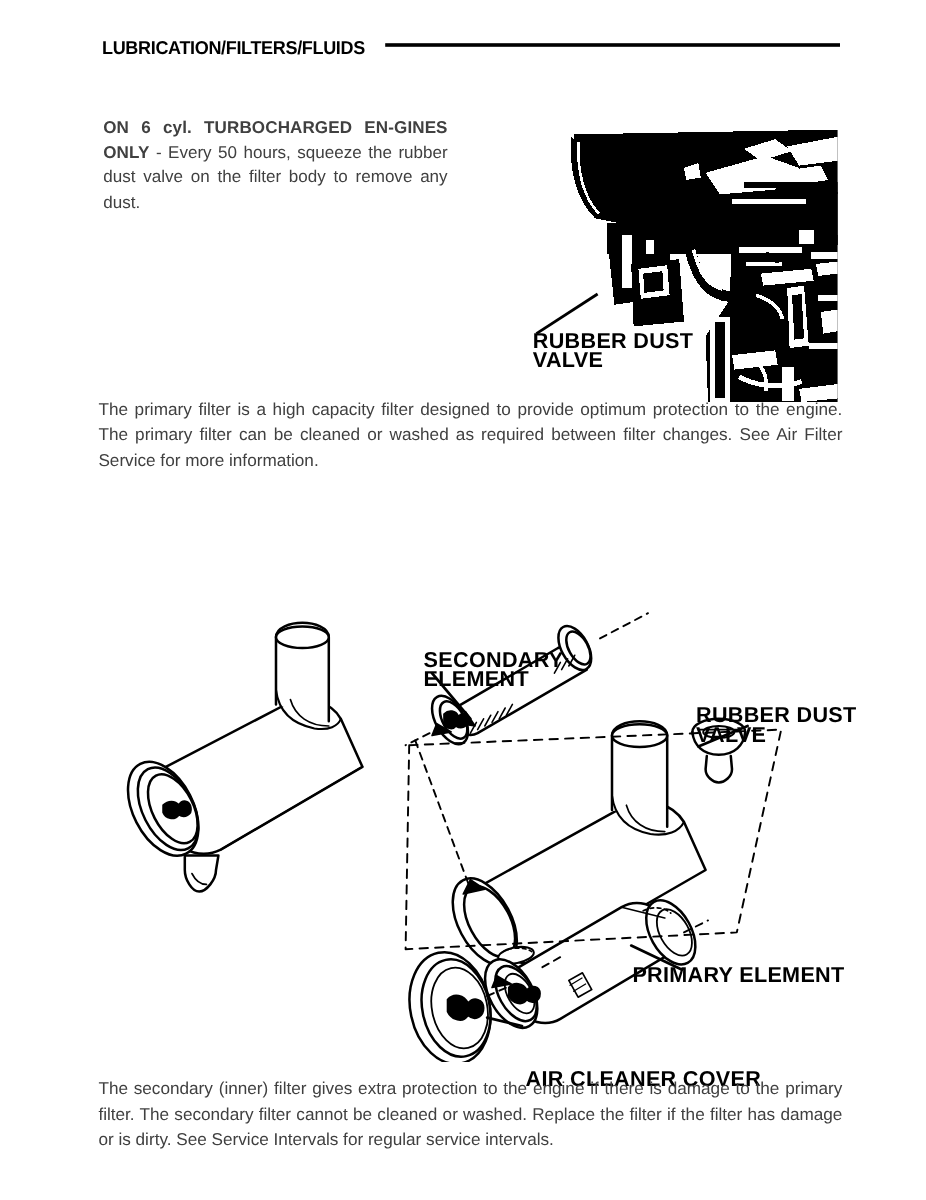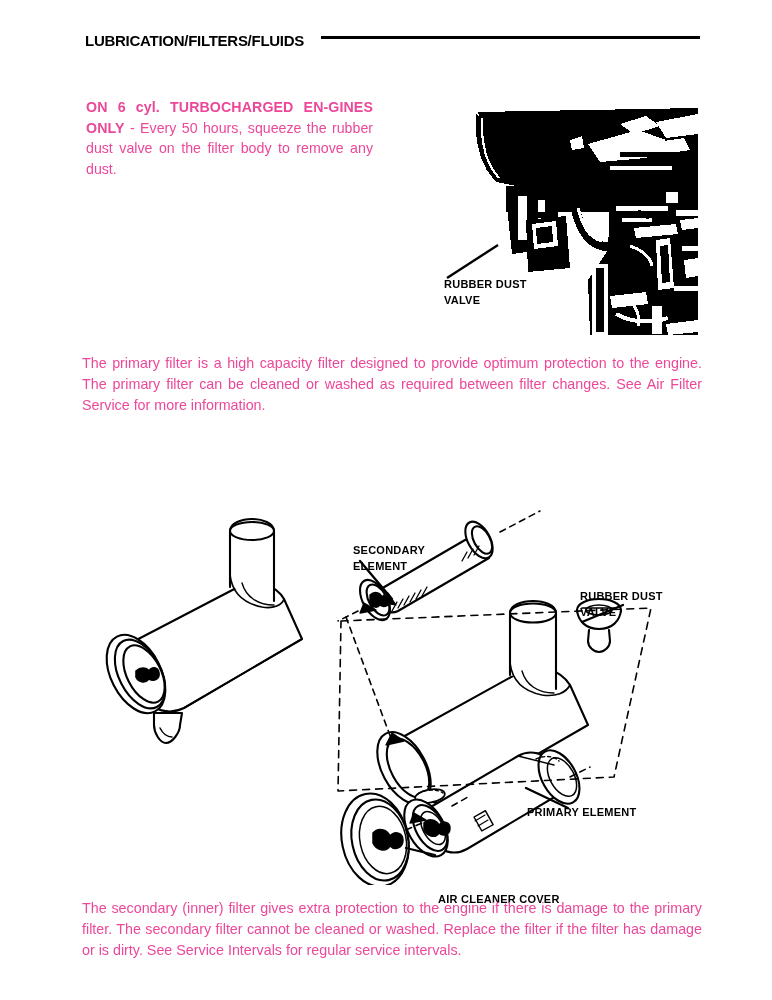--- a/index.html
+++ b/index.html
@@ -48,36 +48,36 @@
     margin-left: 10px;
     margin-top: 4px;
   }
 
   
   .para {
     position: absolute;
     font-size: 14.3px;
     line-height: 19.5px;
     text-align: justify;
-    color: #ec4899;
+    color: #404040;
   }
   .para.note {
     left: 86px;
     top: 97px;
     width: 287px;
     font-size: 14.2px;
     line-height: 20.5px;
   }
   .para.note b {
     font-weight: bold;
     letter-spacing: 0.1px;
   }
   .para.primary {
     left: 82px;
-    top: 353px;
+    top: 332px;
     width: 620px;
     line-height: 21px;
   }
   .para.secondary {
     left: 82px;
     top: 898px;
     width: 620px;
     line-height: 21px;
   }
 
@@ -86,21 +86,21 @@
     position: absolute;
     left: 470px;
     top: 100px;
     width: 228px;
     height: 235px;
   }
 
   
   .callout {
     position: absolute;
-    font-size: 11px;
+    font-size: 18px;
     line-height: 15.5px;
     font-weight: bold;
     letter-spacing: 0.25px;
     white-space: pre-line;
     color: #000;
   }
   #callout-photo-rdv  { left: 444px; top: 277px; }
   #callout-secondary  { left: 353px; top: 543px; }
   #callout-diagram-rdv{ left: 580px; top: 589px; }
   #callout-primary    { left: 527px; top: 805px; }

